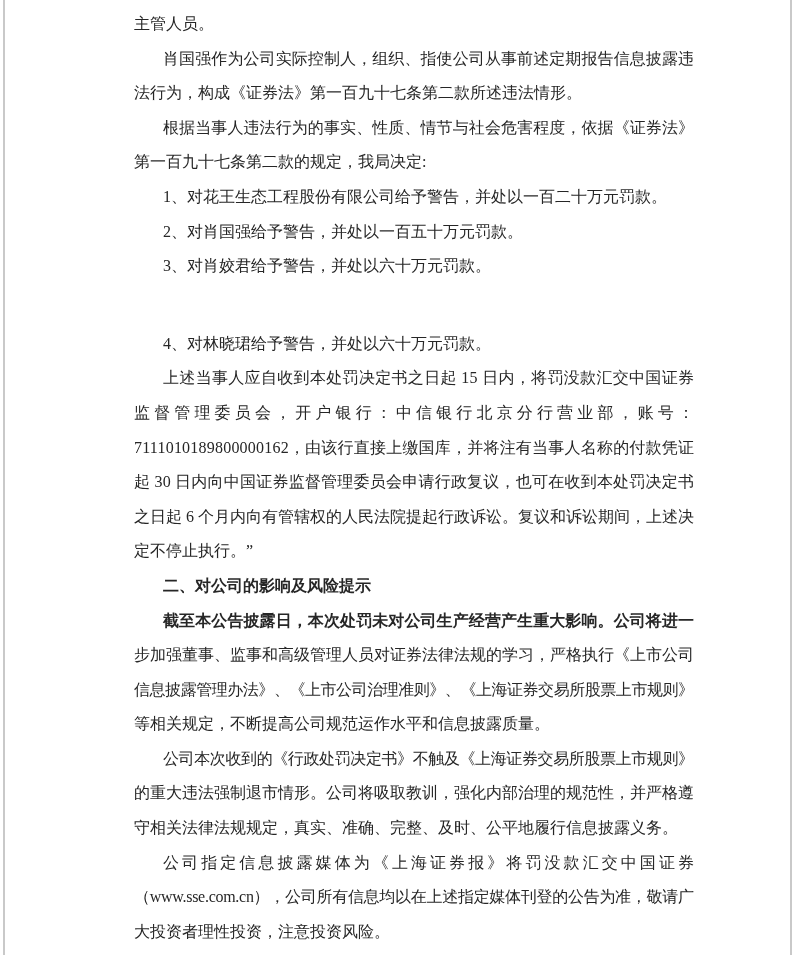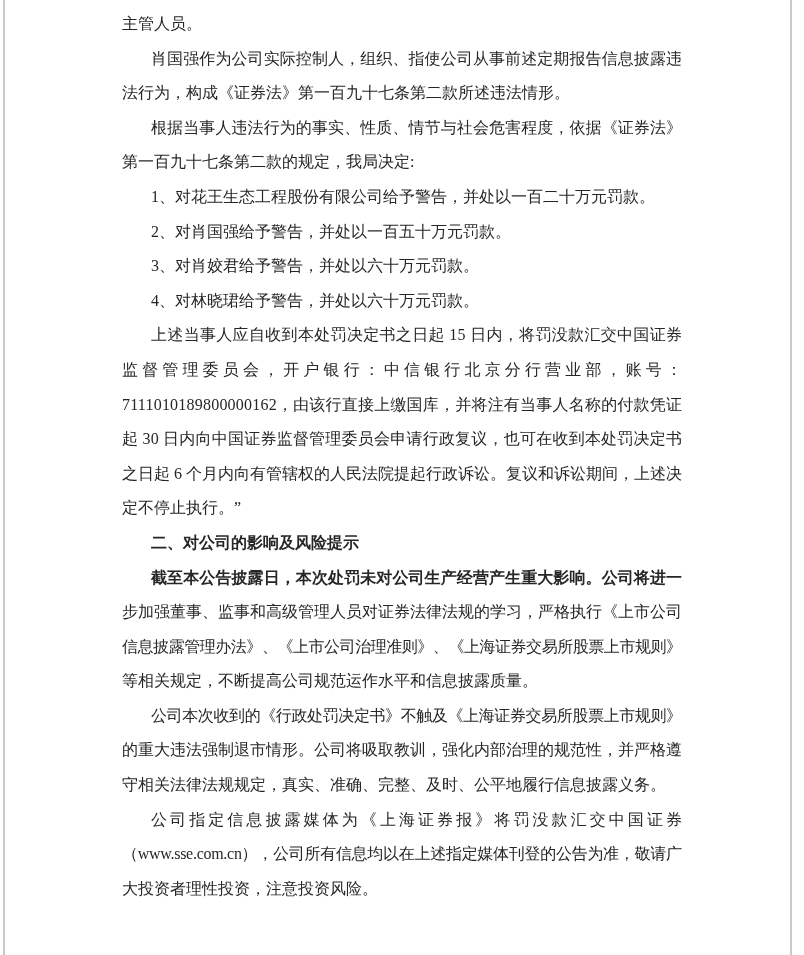--- a/index.html
+++ b/index.html
@@ -23,21 +23,21 @@
     position: absolute;
     top: 0;
     bottom: 0;
     width: 2px;
     background: #c9c9c9;
   }
   .page-edge.left { left: 3px; }
   .page-edge.right { left: 790px; }
   .doc-body {
     position: absolute;
-    left: 122px;
+    left: 134px;
     top: 7px;
     width: 560px;
     color: #262626;
   }
   .line {
     height: 34.6px;
     line-height: 34.6px;
     font-size: 16px;
     white-space: nowrap;
     text-align: left;
@@ -57,21 +57,21 @@
   <div class="page-edge right" style="background: rgb(201, 201, 201);"></div>
   <div class="doc-body" style="color: rgb(38, 38, 38);">
       <div class="line"><span class="line-text">主管人员。</span></div>
       <div class="line" style="padding-left: 29px;"><span class="line-text" style="letter-spacing: 0.094px;">肖国强作为公司实际控制人，组织、指使公司从事前述定期报告信息披露违</span></div>
       <div class="line"><span class="line-text">法行为，构成《证券法》第一百九十七条第二款所述违法情形。</span></div>
       <div class="line" style="padding-left: 29px;"><span class="line-text" style="letter-spacing: 0.094px;">根据当事人违法行为的事实、性质、情节与社会危害程度，依据《证券法》</span></div>
       <div class="line"><span class="line-text">第一百九十七条第二款的规定，我局决定:</span></div>
       <div class="line" style="padding-left: 29px;"><span class="line-text">1、对花王生态工程股份有限公司给予警告，并处以一百二十万元罚款。</span></div>
       <div class="line" style="padding-left: 29px;"><span class="line-text">2、对肖国强给予警告，并处以一百五十万元罚款。</span></div>
       <div class="line" style="padding-left: 29px;"><span class="line-text">3、对肖姣君给予警告，并处以六十万元罚款。</span></div>
-      <div class="line" style="padding-left: 29px;"><span class="line-text">4、对林晓珺给予警告，并处以六十万元罚款。</span></div>
+      <div class="line" style="padding-left: 29px; margin-top: 43px;"><span class="line-text">4、对林晓珺给予警告，并处以六十万元罚款。</span></div>
       <div class="line" style="padding-left: 29px;"><span class="line-text" style="letter-spacing: 0.324px;">上述当事人应自收到本处罚决定书之日起 15 日内，将罚没款汇交中国证券</span></div>
       <div class="line"><span class="line-text" style="letter-spacing: 4.148px;">监督管理委员会，开户银行：中信银行北京分行营业部，账号：</span></div>
       <div class="line"><span class="line-text" style="letter-spacing: 0.214px;">7111010189800000162，由该行直接上缴国库，并将注有当事人名称的付款凭证</span></div>
       <div class="line"><span class="line-text" style="letter-spacing: 0.222px;">起 30 日内向中国证券监督管理委员会申请行政复议，也可在收到本处罚决定书</span></div>
       <div class="line"><span class="line-text" style="letter-spacing: 0px;">之日起 6 个月内向有管辖权的人民法院提起行政诉讼。复议和诉讼期间，上述决</span></div>
       <div class="line"><span class="line-text">定不停止执行。”</span></div>
       <div class="line bold" style="padding-left: 29px;"><span class="line-text">二、对公司的影响及风险提示</span></div>
       <div class="line" style="padding-left: 29px; font-weight: bold;"><span class="line-text" style="letter-spacing: 0.094px;">截至本公告披露日，本次处罚未对公司生产经营产生重大影响。公司将进一</span></div>
       <div class="line"><span class="line-text" style="letter-spacing: 0px;">步加强董事、监事和高级管理人员对证券法律法规的学习，严格执行《上市公司</span></div>
       <div class="line"><span class="line-text" style="letter-spacing: -0.457px;">信息披露管理办法》、《上市公司治理准则》、《上海证券交易所股票上市规则》</span></div>

